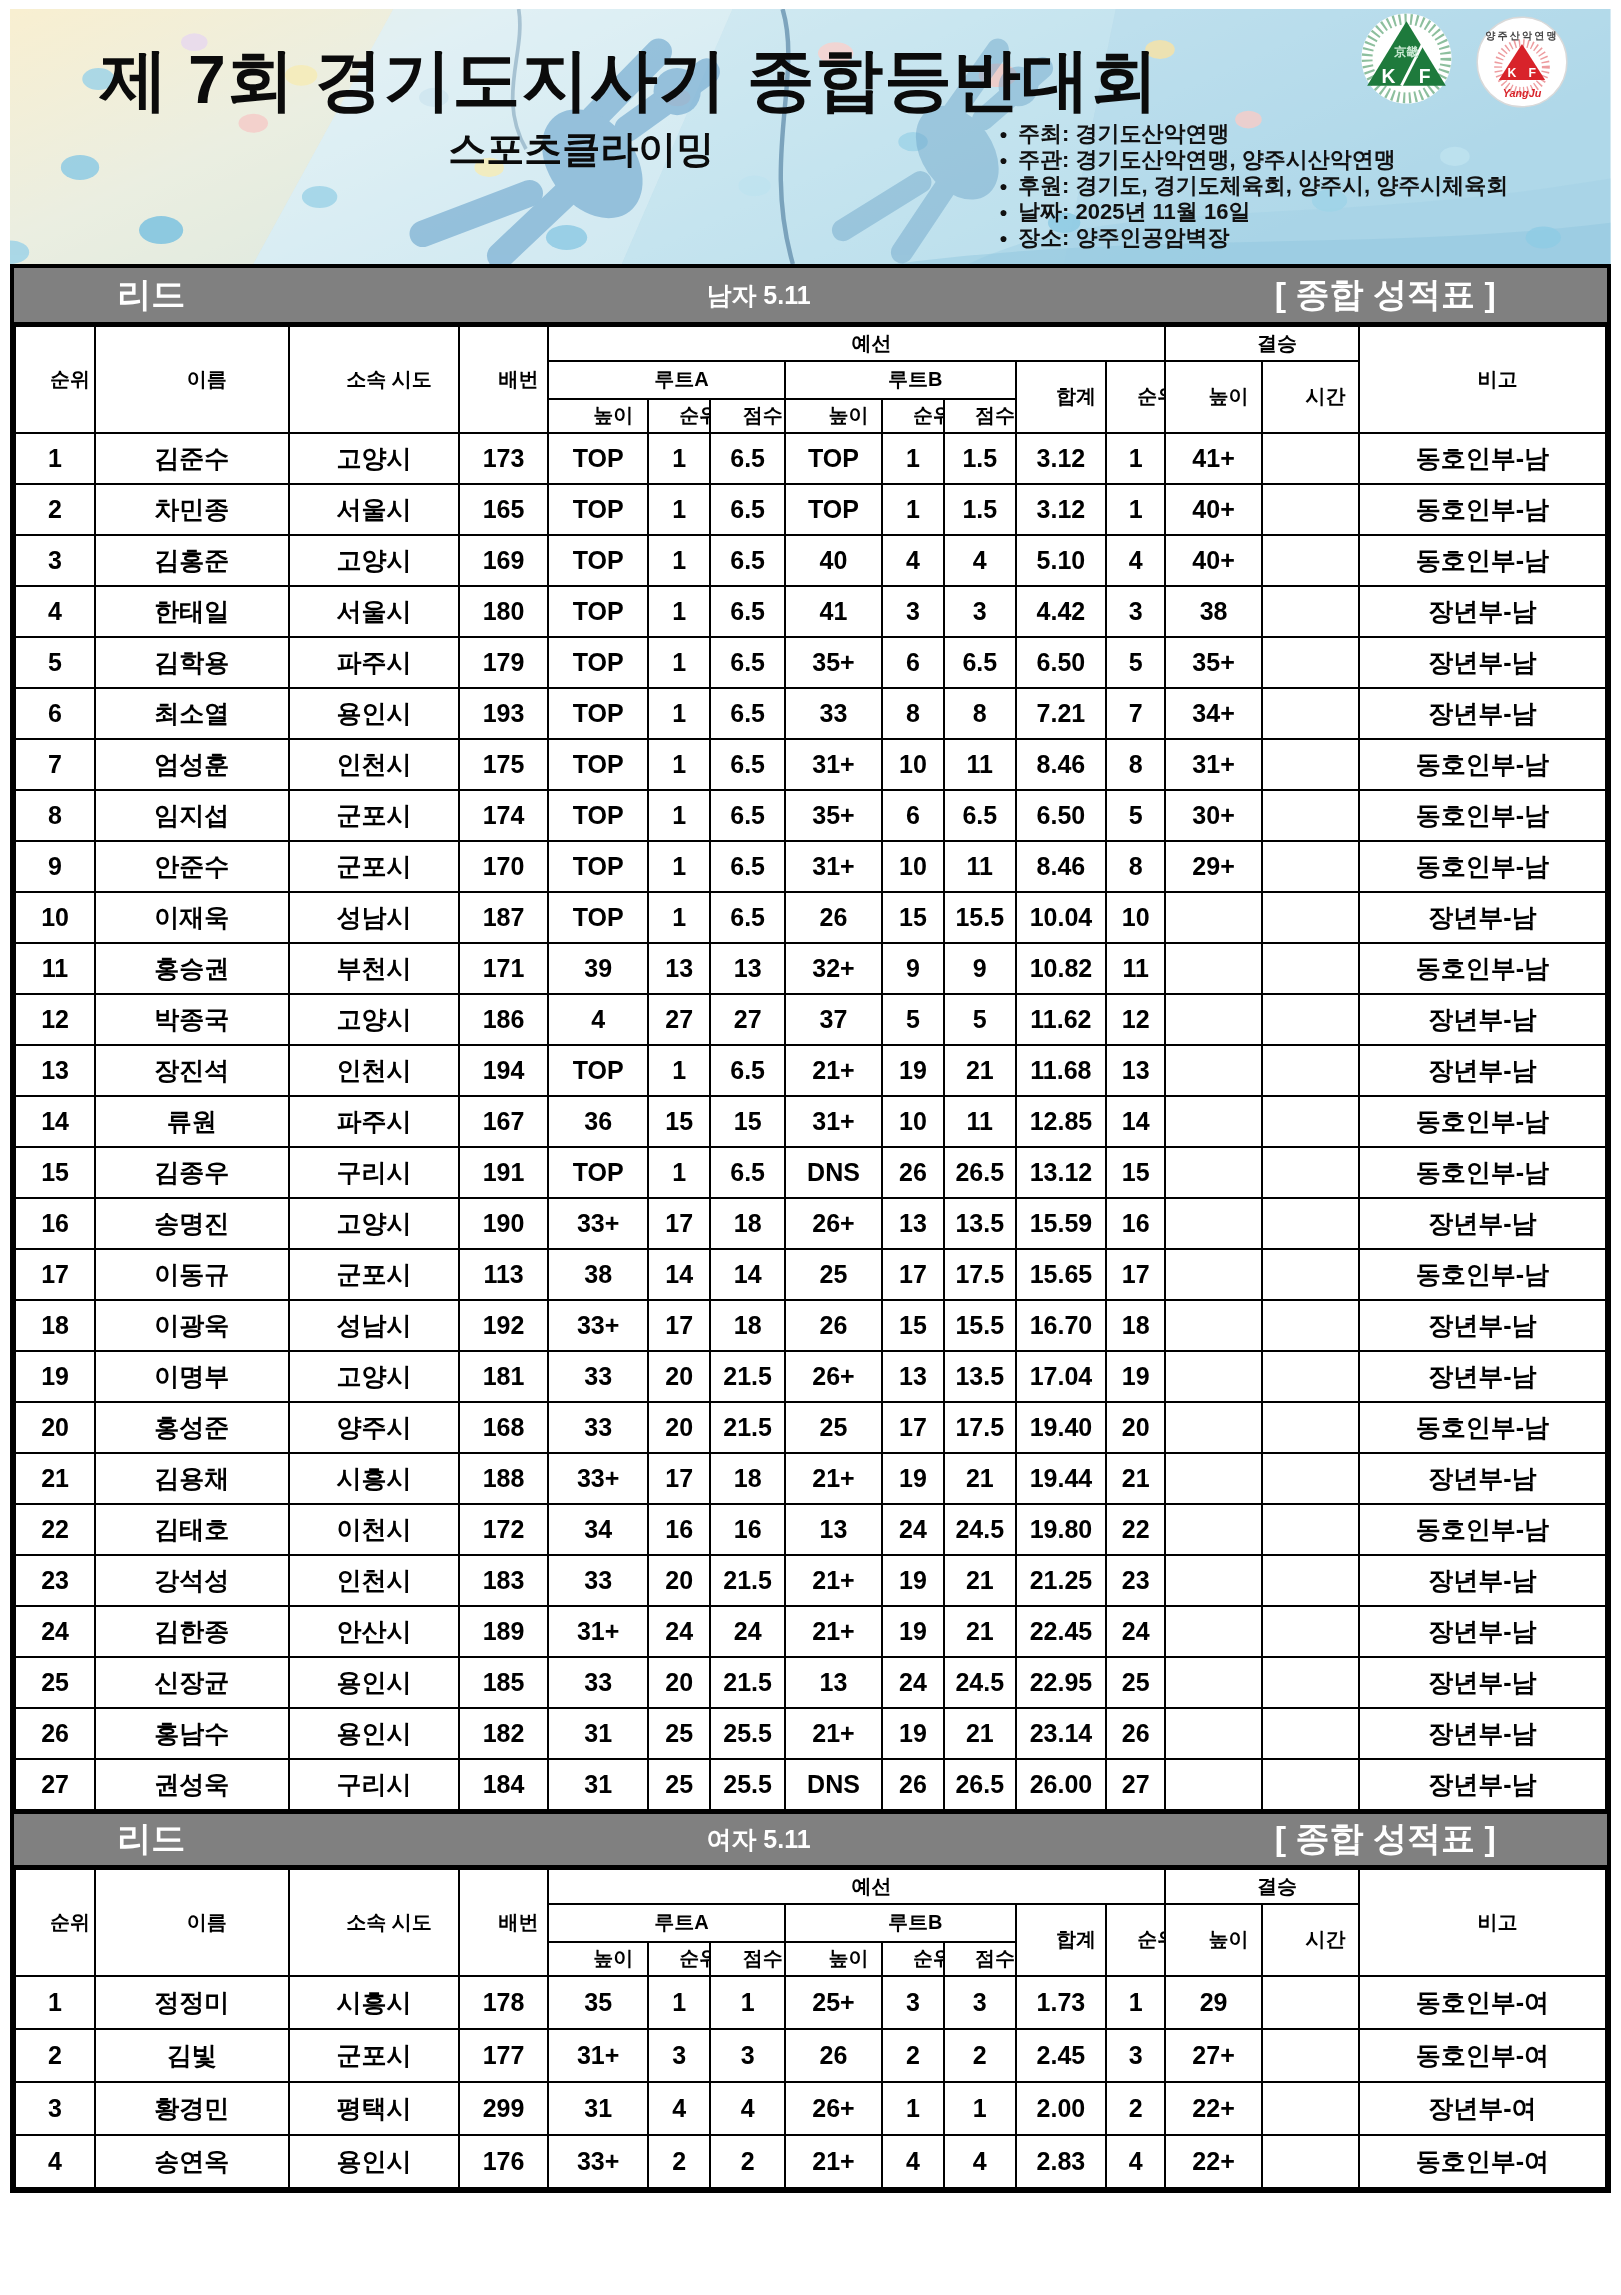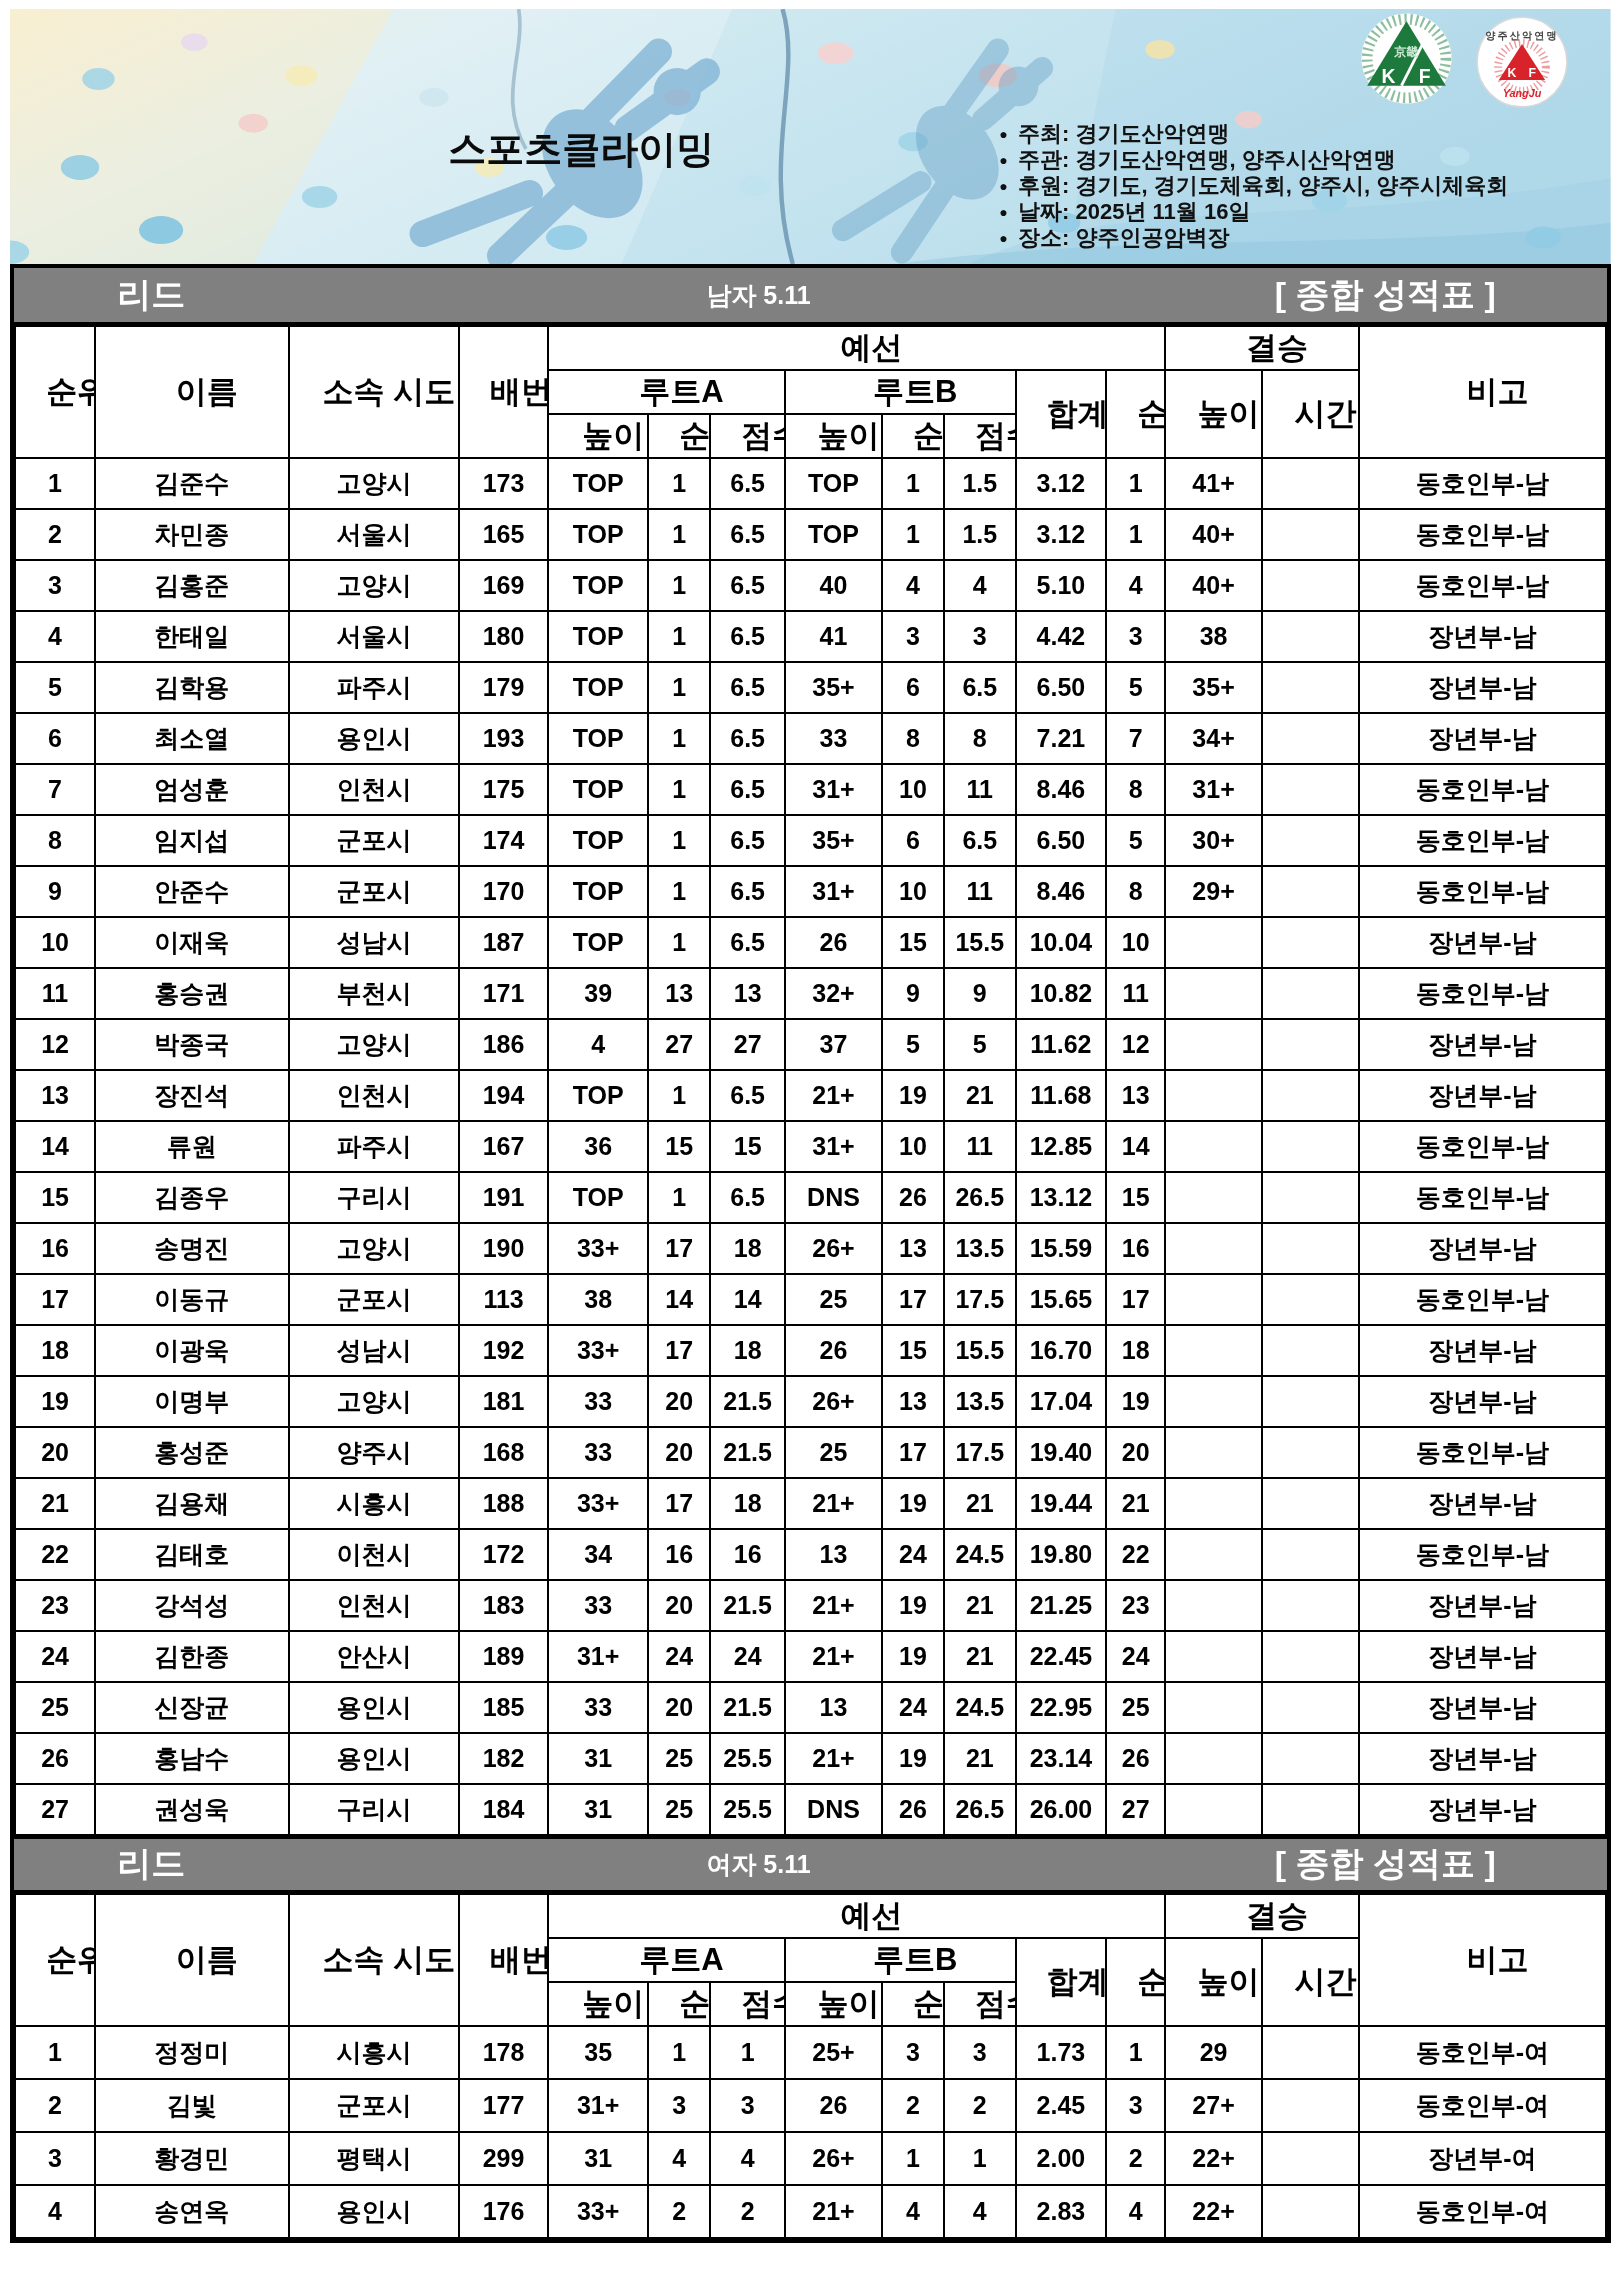--- a/index.html
+++ b/index.html
@@ -89,21 +89,21 @@
     border-top-width:2.9px;
     border-bottom-width:2.9px;
     text-align:center;
     vertical-align:middle;
     font-weight:700;
     font-size:25px;
     padding:0;
     overflow:hidden;
     white-space:nowrap;
   }
-  table.score th{font-size:31px;padding-left:30px;}
+  table.score th{font-size:20px;padding-left:30px;}
   tr.h1 th{height:35px;}
   tr.h2 th{height:38px;}
   tr.h3 th{height:34px;}
   table.men tbody td{height:51px;}
   table.women tbody td{height:53px;}
 
   
   col.c-rank{width:5.0%;}
   col.c-name{width:12.2%;}
   col.c-aff{width:10.7%;}
@@ -190,20 +190,21 @@
           <path d="M1130,300 L1235,235"></path>
           <path d="M1210,330 L1270,240"></path>
           <path d="M1320,150 L1400,80"></path>
           <path d="M1280,140 L1340,55"></path>
         </g>
         <ellipse cx="1285" cy="195" rx="48" ry="70" fill="#6aa3c8" transform="rotate(-35 1285 195)"></ellipse>
         <circle cx="1368" cy="105" r="27" fill="#6aa3c8"></circle>
       </g>
     </svg>
 
+    <div class="banner-title">제 7회 경기도지사기 종합등반대회</div>
     <div class="banner-sub">스포츠클라이밍</div>
 
     <div class="banner-info">
       <div class="info-line">
         <span class="bullet">●</span>
         <span>주최: 경기도산악연맹</span>
       </div>
       <div class="info-line">
         <span class="bullet">●</span>
         <span>주관: 경기도산악연맹, 양주시산악연맹</span>

